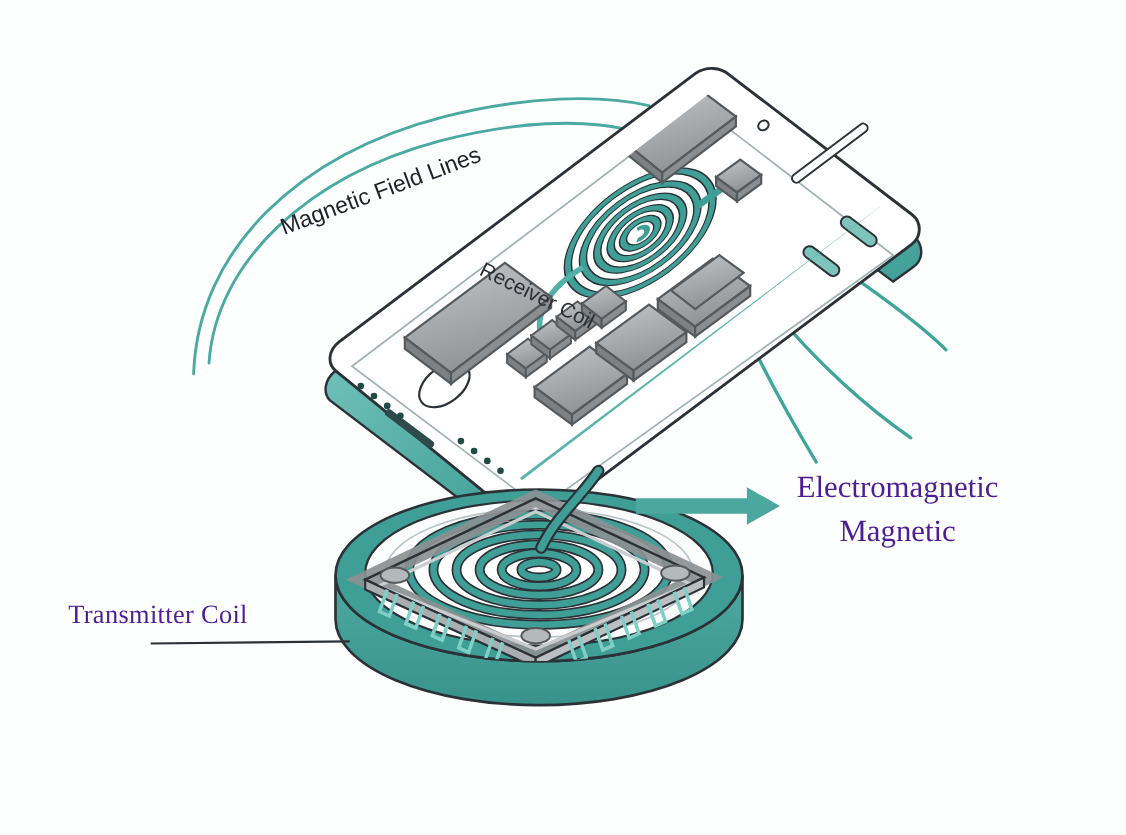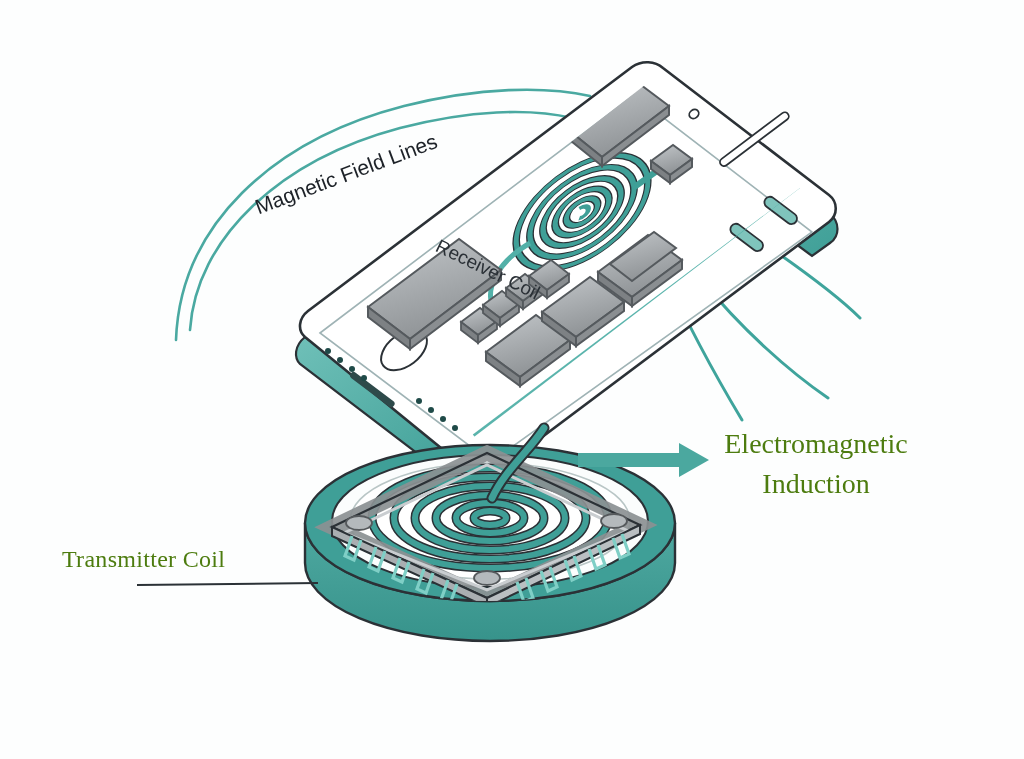--- a/index.html
+++ b/index.html
@@ -4,21 +4,21 @@
 <style>
   html,body{margin:0;padding:0;background:#ffffff;}
   body{width:1024px;height:759px;overflow:hidden;
        font-family:"Liberation Sans",sans-serif;}
   #stage{position:relative;width:1024px;height:759px;background:#fdfefe;}
   svg.layer{position:absolute;left:0;top:0;width:1024px;height:759px;}
 
   .lbl{position:absolute;white-space:pre;pointer-events:none;}
 
   
-  .serif-label{font-family:"Liberation Serif",serif;color:#4d7c0f;}
+  .serif-label{font-family:"Liberation Serif",serif;color:#4c1d95;}
   #transmitter-coil-label{left:62px;top:546px;font-size:24px;letter-spacing:.3px;}
   #electromagnetic-label{left:702px;top:424px;font-size:28px;line-height:40px;
       text-align:center;width:228px;}
   #electromagnetic-label .l2{display:block;}
 
   
   #magnetic-field-label{left:256px;top:196px;font-size:21px;color:#1d2228;
       transform:rotate(-20.5deg);transform-origin:0 50%;
       font-family:"Liberation Sans",sans-serif;}
   #receiver-coil-label{left:437px;top:234px;font-size:19px;color:#2a3036;
@@ -283,15 +283,15 @@
       <path d="M137,585 L318,583" fill="none" stroke="#2b3136" stroke-width="2"></path>
     </g>
   </svg>
 
   <div class="lbl" id="magnetic-field-label">Magnetic Field Lines</div>
 
   <div class="lbl" id="receiver-coil-label">Receiver Coil</div>
 
   <div class="lbl serif-label" id="transmitter-coil-label">Transmitter Coil</div>
 
-  <div class="lbl serif-label" id="electromagnetic-label"><span class="l1">Electromagnetic</span><span class="l2">Induction</span></div>
+  <div class="lbl serif-label" id="electromagnetic-label"><span class="l1">Electromagnetic</span><span class="l2">Magnetic</span></div>
 
 </div>
 
 </body></html>

